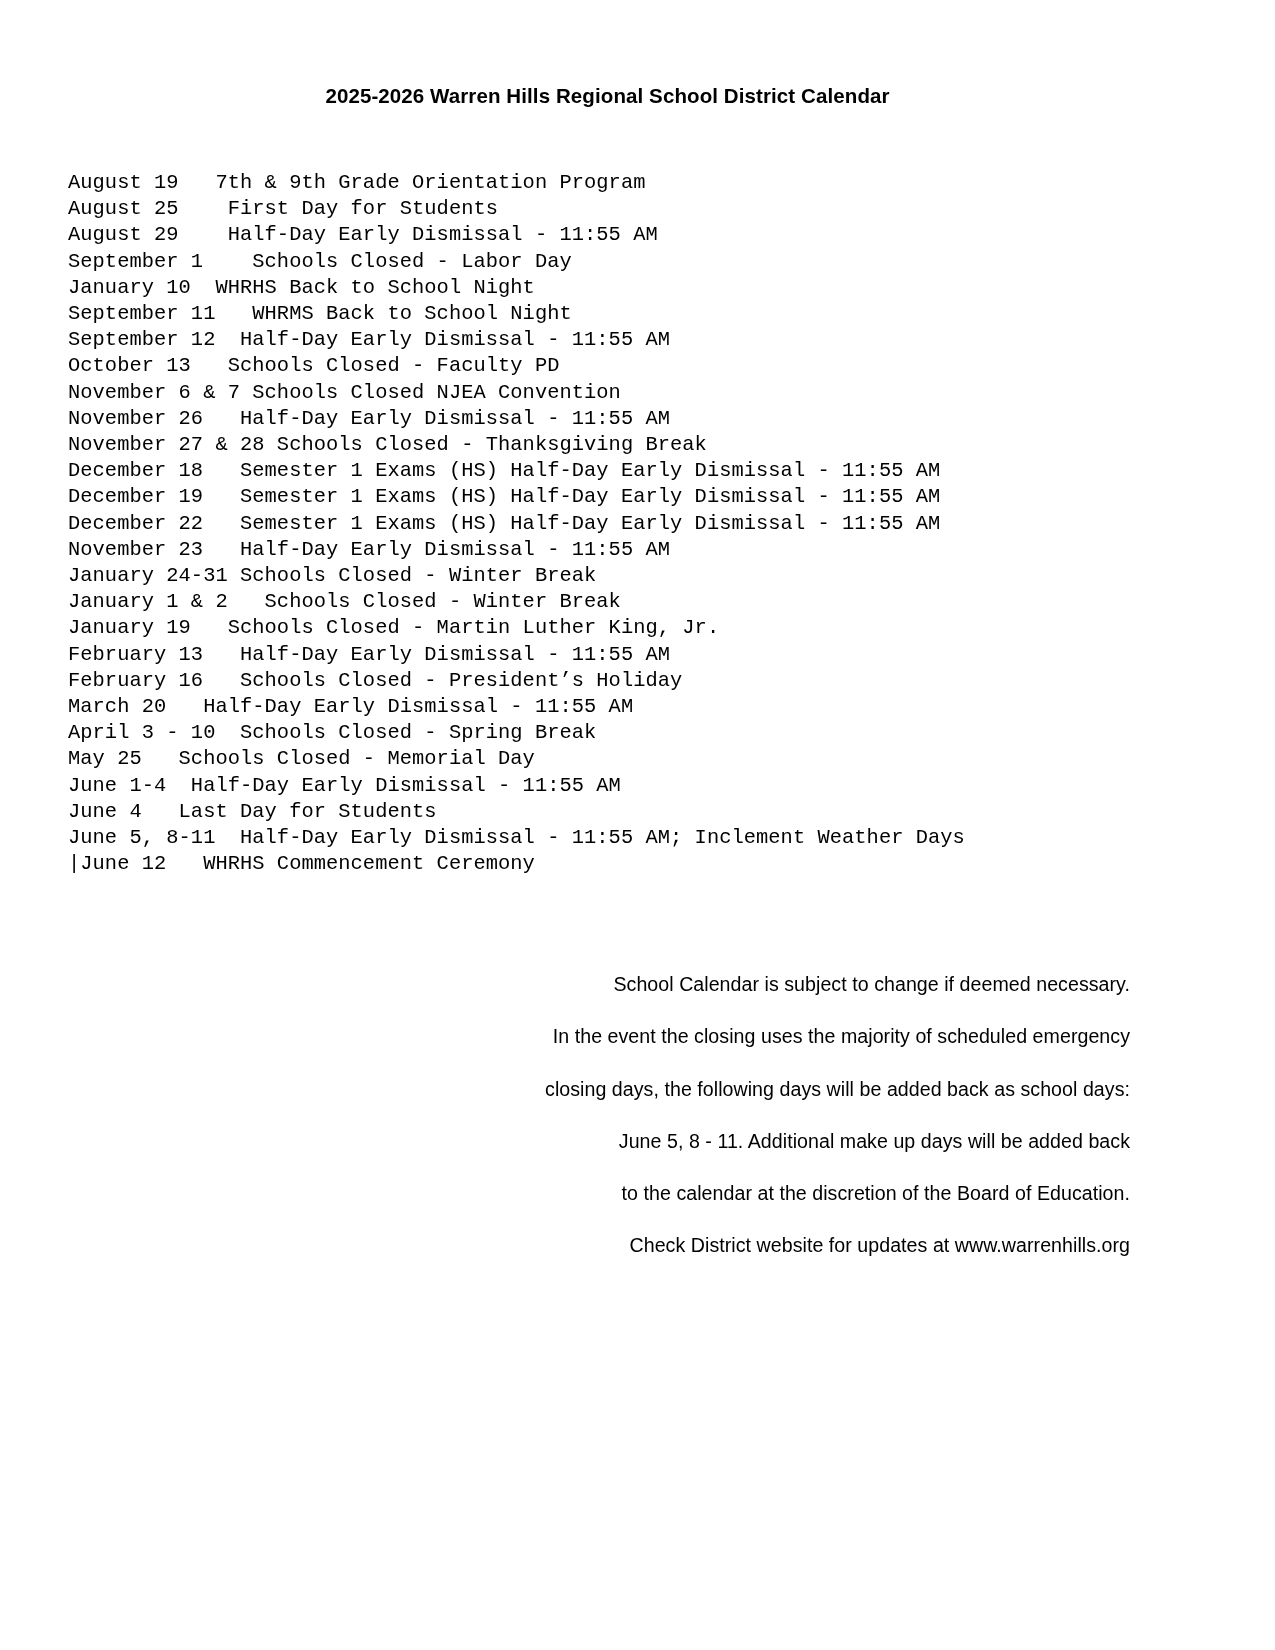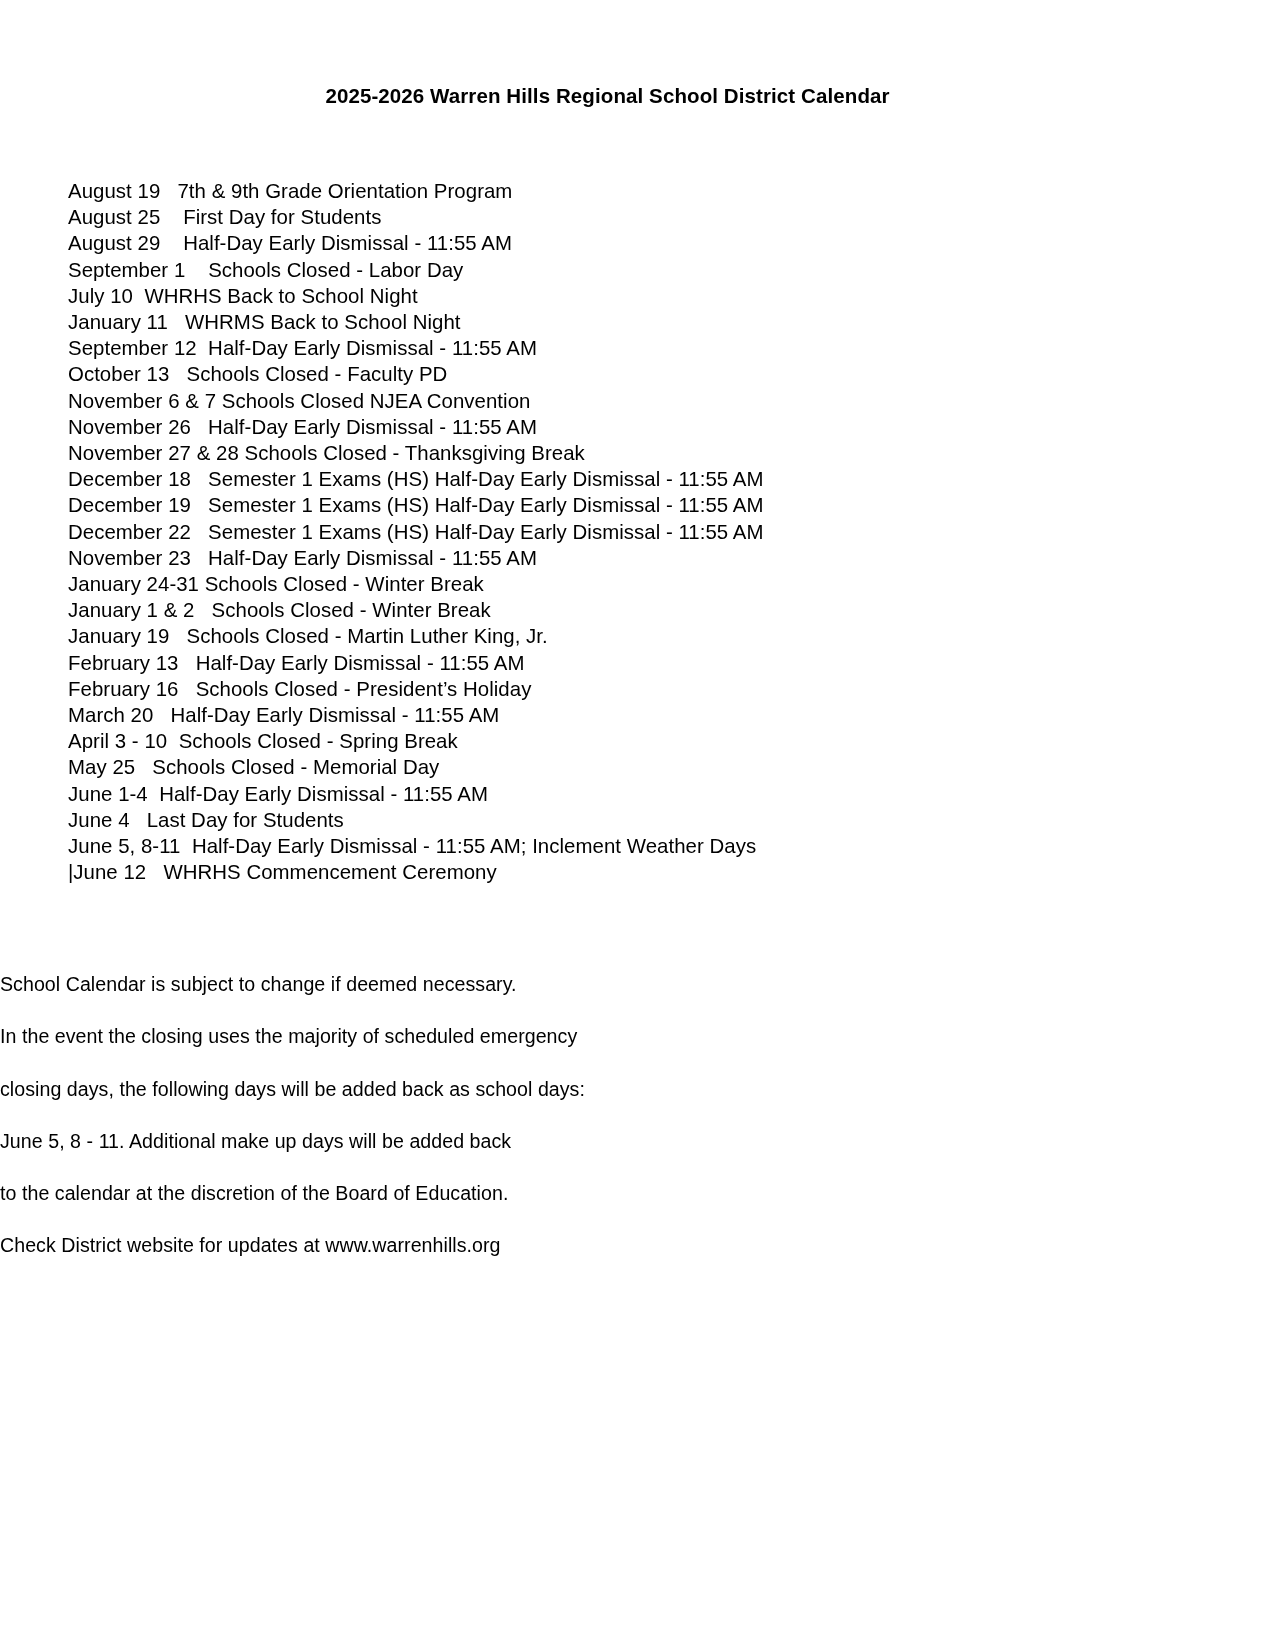--- a/index.html
+++ b/index.html
@@ -35,60 +35,61 @@
     font-size: 20.5px;
     font-weight: bold;
     letter-spacing: 0.1px;
     line-height: 1.2;
     white-space: nowrap;
   }
 
   
   .date-list {
     position: absolute;
-    top: 178px;
+    top: 170px;
     left: 68px;
     width: 1100px;
+    font-family: Liberation Mono, monospace;
   }
   .date-line {
     font-size: 20.4px;
     line-height: 26.2px;
     white-space: pre;
     letter-spacing: 0.05px;
   }
 
   
   .footer-block {
     position: absolute;
     top: 958px;
     left: 0;
     width: 1130px;
-    text-align: left;
+    text-align: right;
   }
   .footer-line {
     font-size: 19.6px;
     line-height: 52.3px;
     white-space: pre;
     letter-spacing: 0.05px;
   }
 </style>
 </head>
 <body>
 
 <div class="page">
 
   <h1 class="doc-title">2025-2026 Warren Hills Regional School District Calendar</h1>
 
   <div class="date-list">
       <div class="date-line">August 19   7th &amp; 9th Grade Orientation Program</div>
       <div class="date-line">August 25    First Day for Students</div>
       <div class="date-line">August 29    Half-Day Early Dismissal - 11:55 AM</div>
       <div class="date-line">September 1    Schools Closed - Labor Day</div>
-      <div class="date-line">July 10  WHRHS Back to School Night</div>
-      <div class="date-line">January 11   WHRMS Back to School Night</div>
+      <div class="date-line">January 10  WHRHS Back to School Night</div>
+      <div class="date-line">September 11   WHRMS Back to School Night</div>
       <div class="date-line">September 12  Half-Day Early Dismissal - 11:55 AM</div>
       <div class="date-line">October 13   Schools Closed - Faculty PD</div>
       <div class="date-line">November 6 &amp; 7 Schools Closed NJEA Convention</div>
       <div class="date-line">November 26   Half-Day Early Dismissal - 11:55 AM</div>
       <div class="date-line">November 27 &amp; 28 Schools Closed - Thanksgiving Break</div>
       <div class="date-line">December 18   Semester 1 Exams (HS) Half-Day Early Dismissal - 11:55 AM</div>
       <div class="date-line">December 19   Semester 1 Exams (HS) Half-Day Early Dismissal - 11:55 AM</div>
       <div class="date-line">December 22   Semester 1 Exams (HS) Half-Day Early Dismissal - 11:55 AM</div>
       <div class="date-line">November 23   Half-Day Early Dismissal - 11:55 AM</div>
       <div class="date-line">January 24-31 Schools Closed - Winter Break</div>

